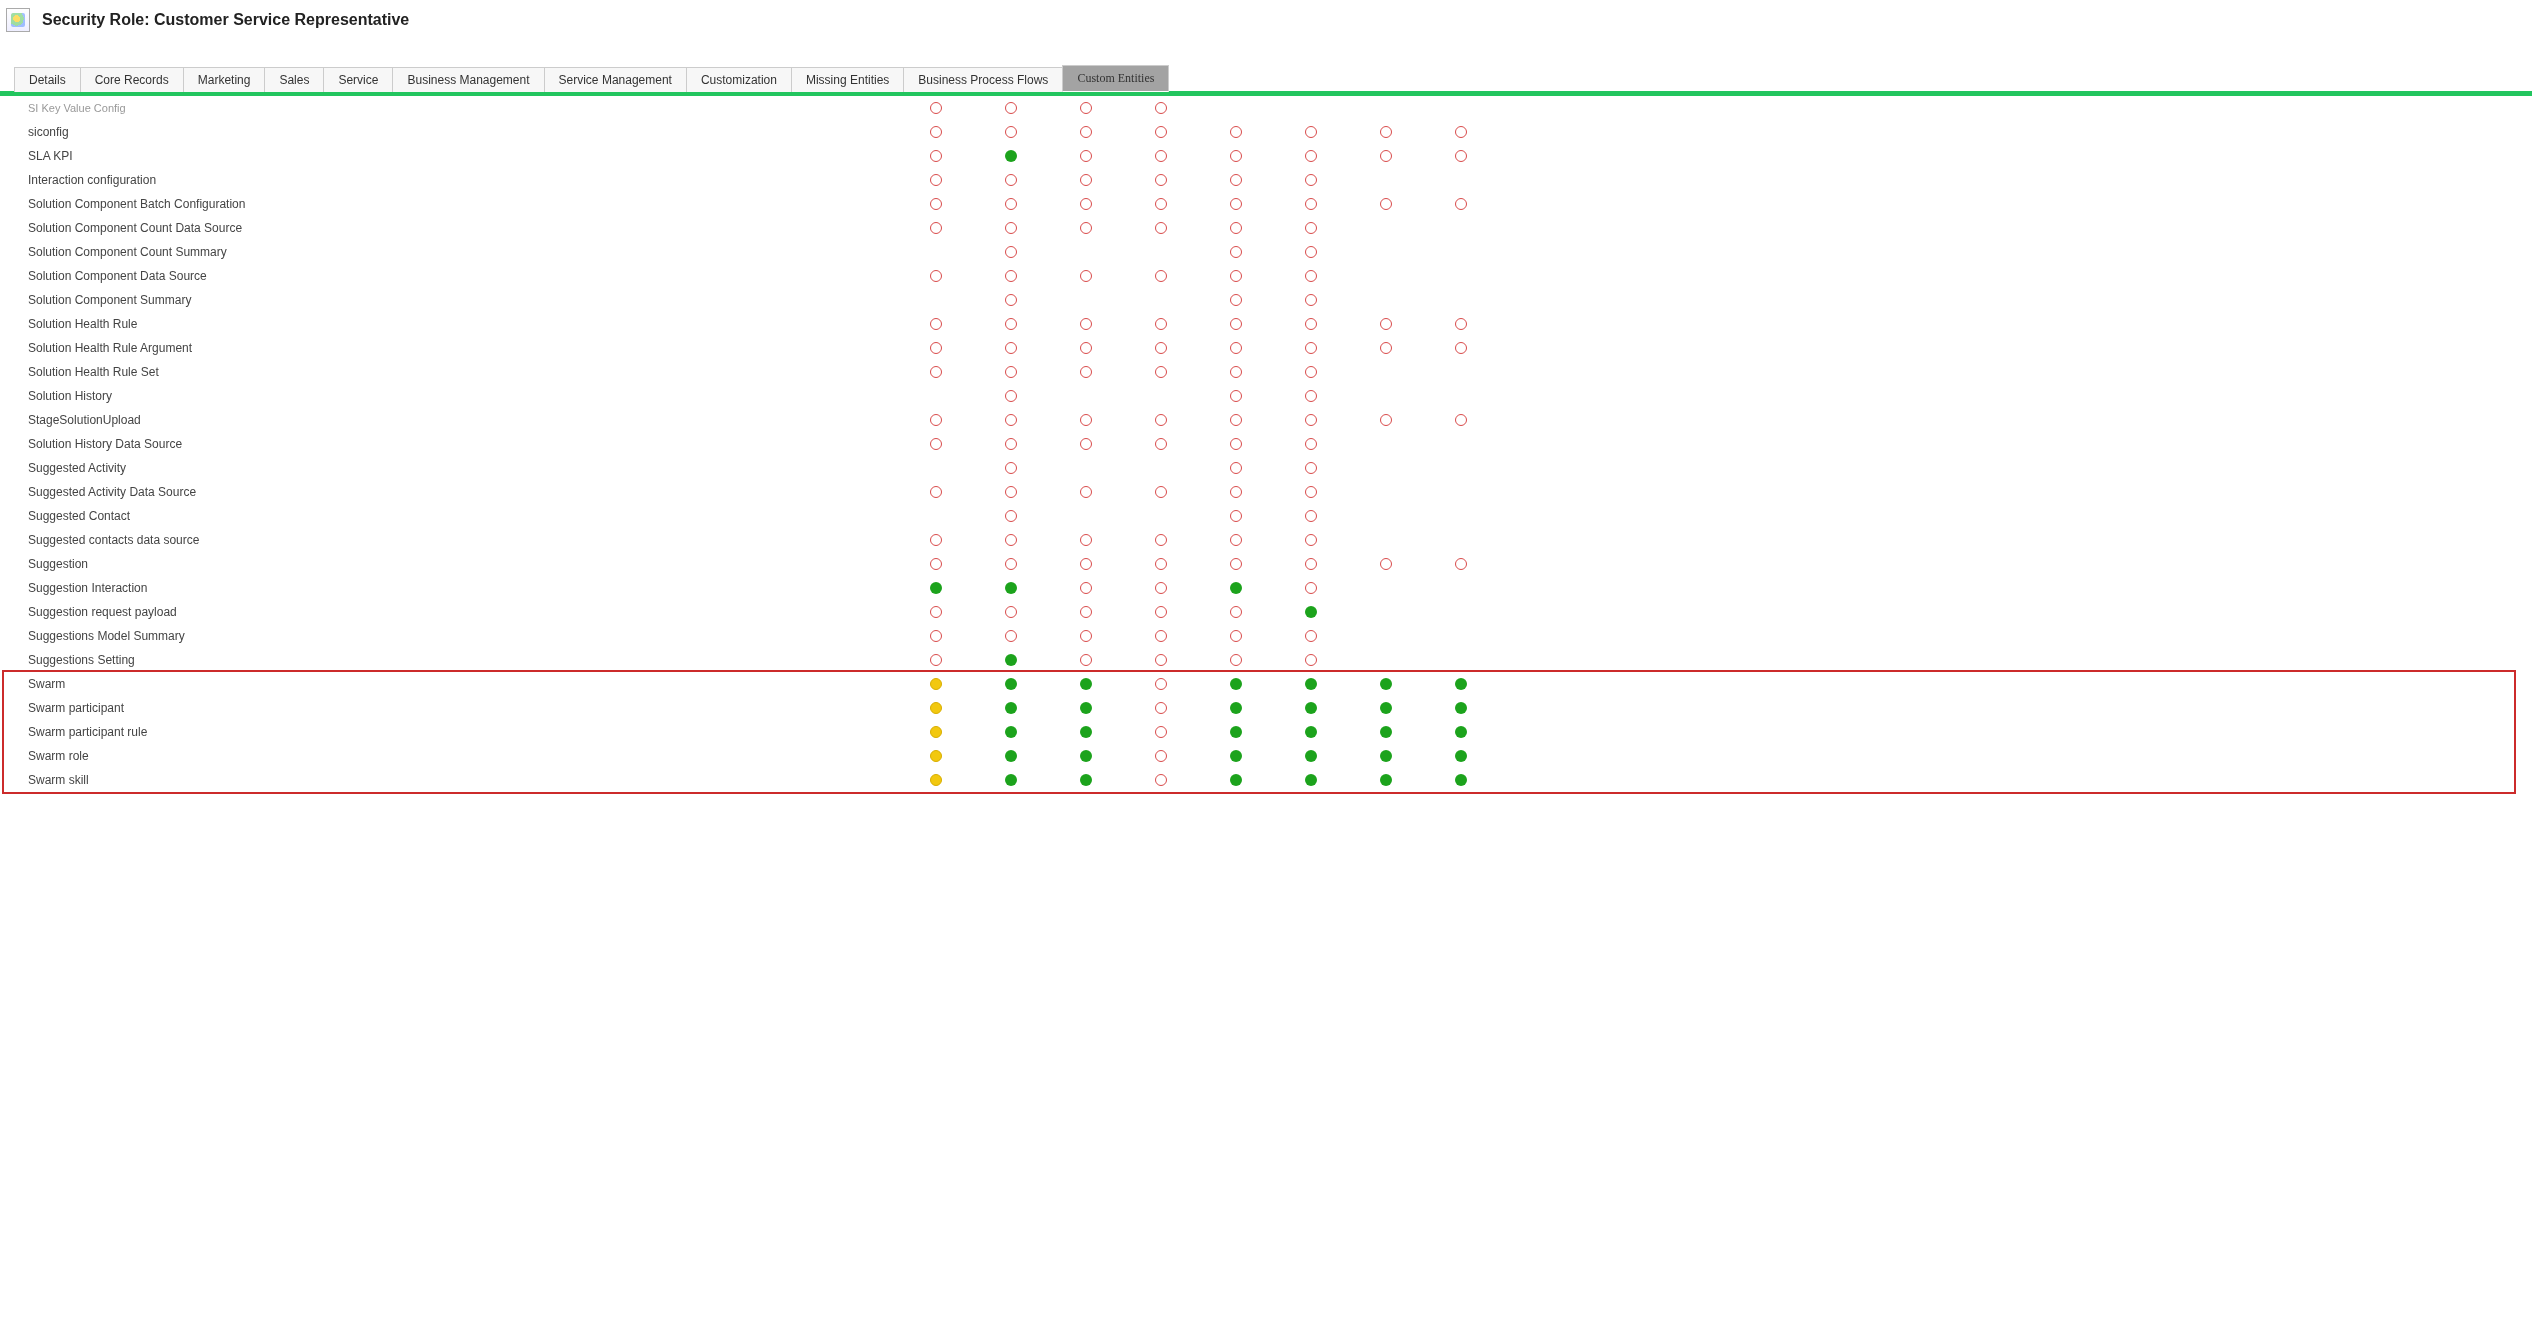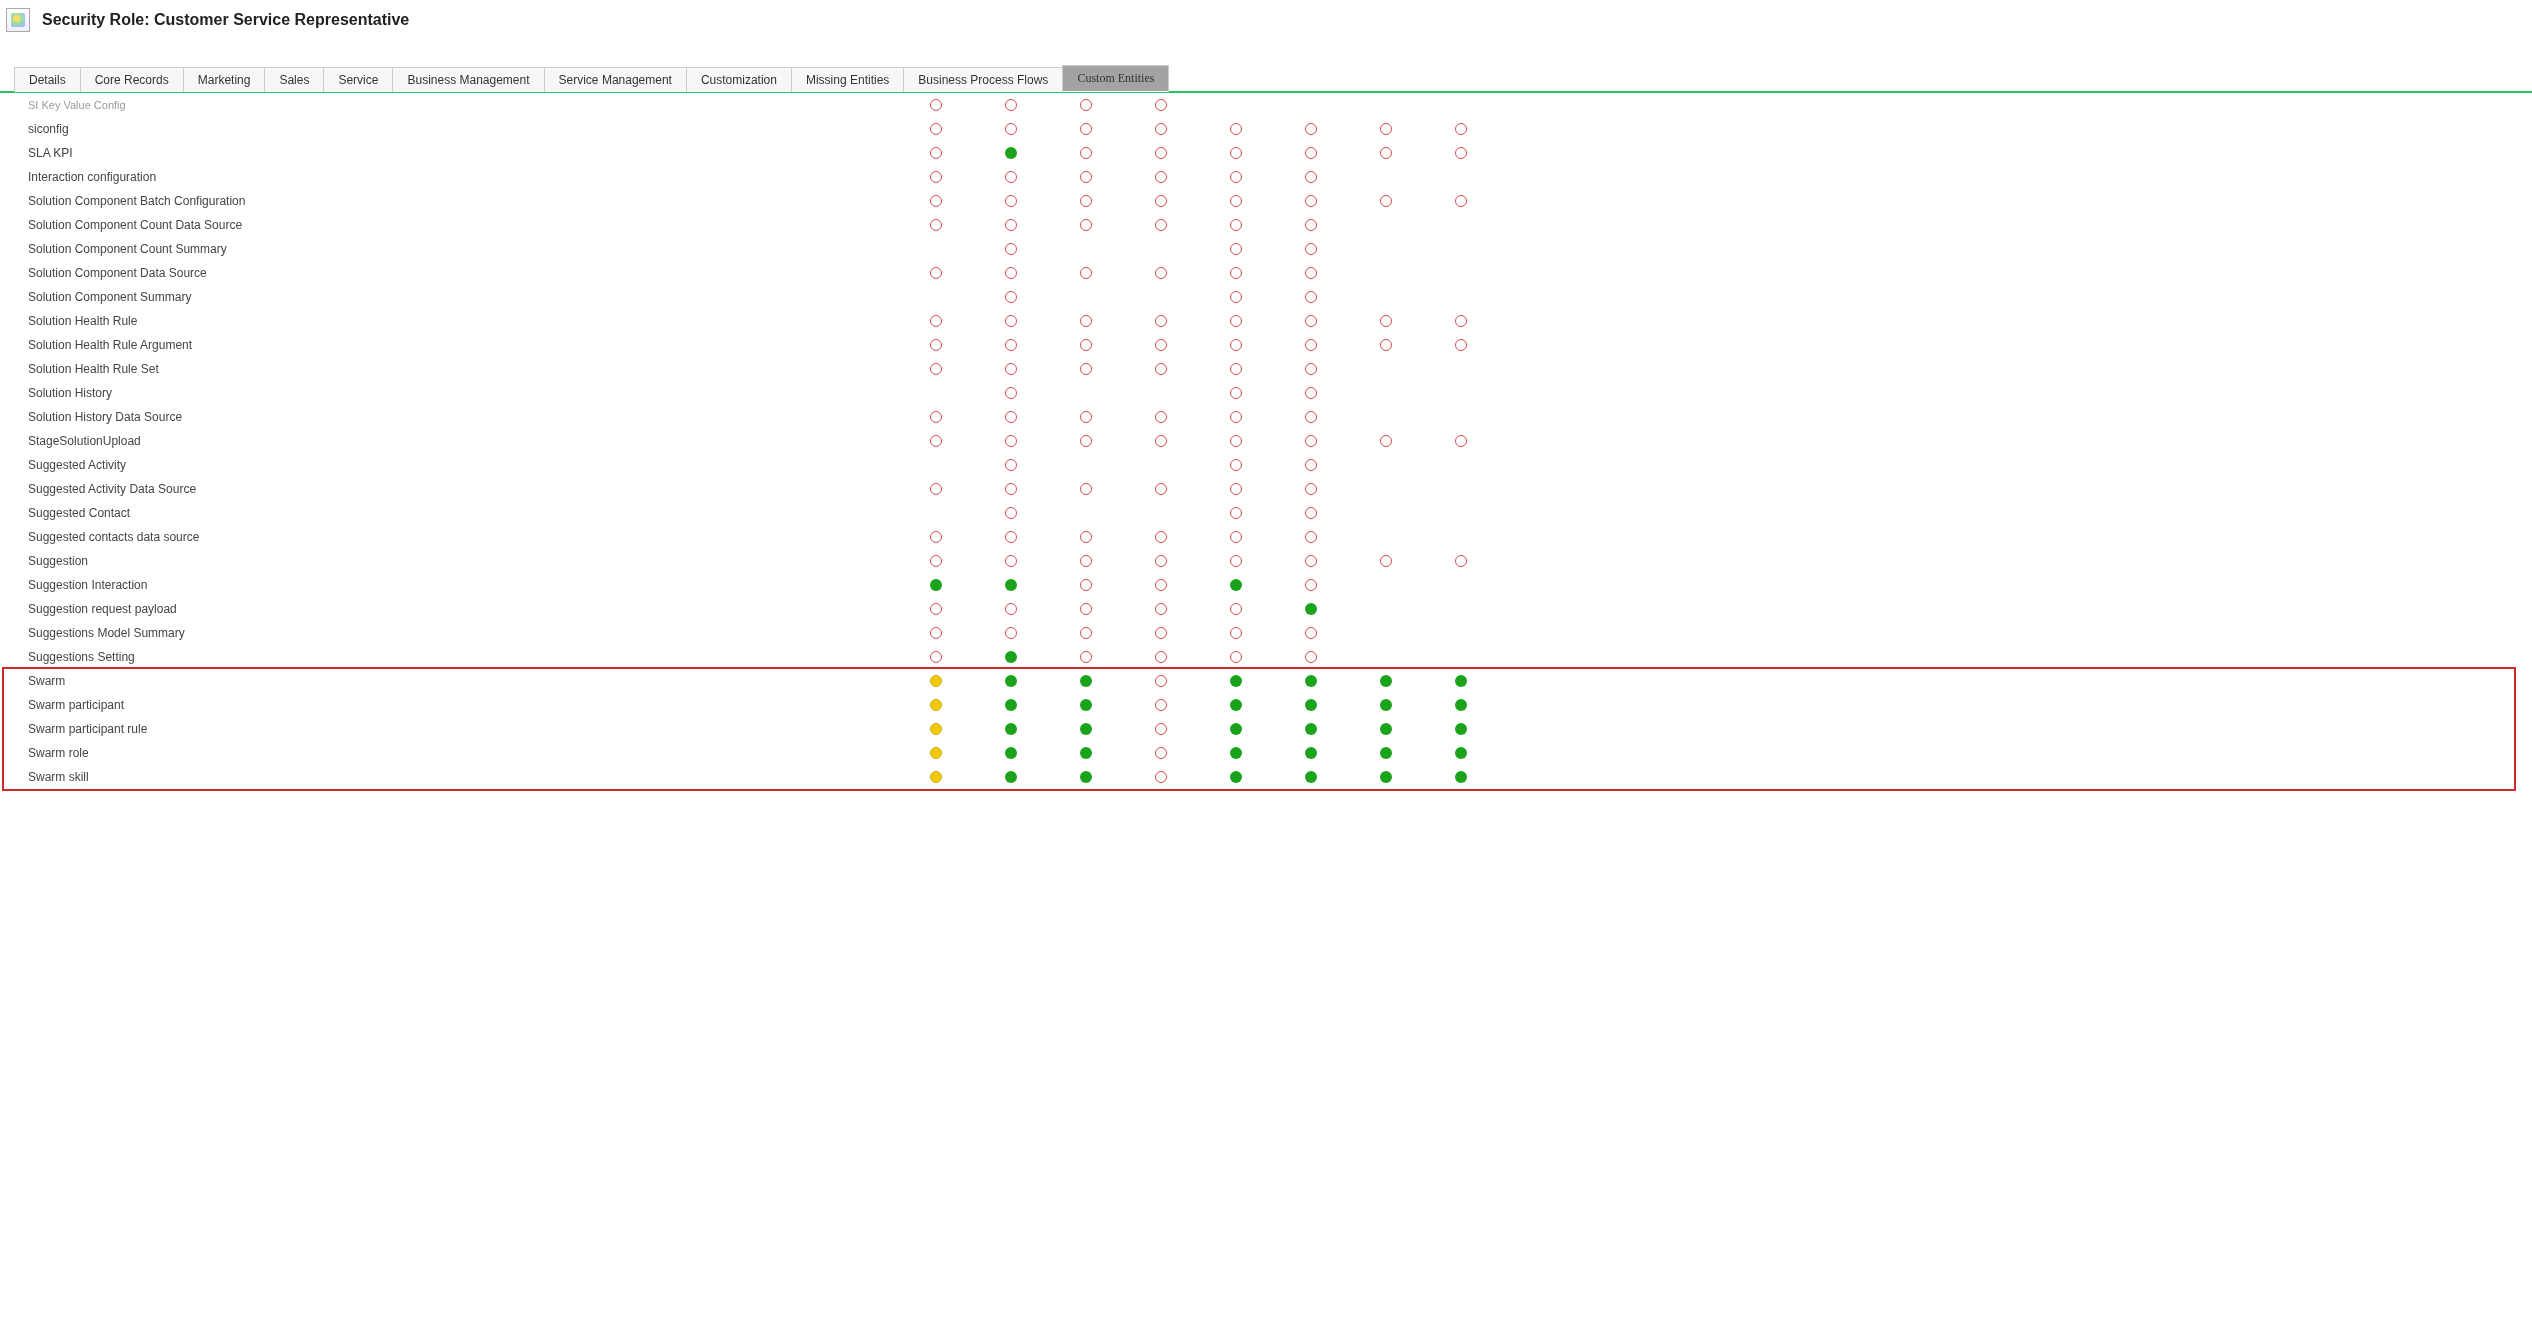--- a/index.html
+++ b/index.html
@@ -31,21 +31,21 @@
     border-radius: 2px;
     opacity: .6;
   }
   .header-title {
     font-size: 16px;
     font-weight: 700;
     color: #222;
   }
   .tab-strip {
     display: flex;
-    border-bottom: 2px solid #22c55e;
+    border-bottom: 5px solid #22c55e;
     margin-top: 24px;
     padding-left: 14px;
     align-items: flex-end;
   }
   .tab {
     border: 1px solid #ccc;
     border-bottom: none;
     background: #f7f7f7;
     padding: 5px 14px;
     font-size: 12px;
@@ -455,20 +455,49 @@
           <span class="circle c-empty"></span>
         </div>
         <div class="cell">
           <span class="circle c-empty"></span>
         </div>
         <div class="cell"></div>
         <div class="cell"></div>
       </div>
     </div>
     <div class="row">
+      <div class="label">StageSolutionUpload</div>
+      <div class="cells">
+        <div class="cell">
+          <span class="circle c-empty"></span>
+        </div>
+        <div class="cell">
+          <span class="circle c-empty"></span>
+        </div>
+        <div class="cell">
+          <span class="circle c-empty"></span>
+        </div>
+        <div class="cell">
+          <span class="circle c-empty"></span>
+        </div>
+        <div class="cell">
+          <span class="circle c-empty"></span>
+        </div>
+        <div class="cell">
+          <span class="circle c-empty"></span>
+        </div>
+        <div class="cell">
+          <span class="circle c-empty"></span>
+        </div>
+        <div class="cell">
+          <span class="circle c-empty"></span>
+        </div>
+      </div>
+    </div>
+    <div class="row">
       <div class="label">Solution History Data Source</div>
       <div class="cells">
         <div class="cell">
           <span class="circle c-empty"></span>
         </div>
         <div class="cell">
           <span class="circle c-empty"></span>
         </div>
         <div class="cell">
           <span class="circle c-empty"></span>
@@ -477,49 +506,20 @@
           <span class="circle c-empty"></span>
         </div>
         <div class="cell">
           <span class="circle c-empty"></span>
         </div>
         <div class="cell">
           <span class="circle c-empty"></span>
         </div>
         <div class="cell"></div>
         <div class="cell"></div>
-      </div>
-    </div>
-    <div class="row">
-      <div class="label">StageSolutionUpload</div>
-      <div class="cells">
-        <div class="cell">
-          <span class="circle c-empty"></span>
-        </div>
-        <div class="cell">
-          <span class="circle c-empty"></span>
-        </div>
-        <div class="cell">
-          <span class="circle c-empty"></span>
-        </div>
-        <div class="cell">
-          <span class="circle c-empty"></span>
-        </div>
-        <div class="cell">
-          <span class="circle c-empty"></span>
-        </div>
-        <div class="cell">
-          <span class="circle c-empty"></span>
-        </div>
-        <div class="cell">
-          <span class="circle c-empty"></span>
-        </div>
-        <div class="cell">
-          <span class="circle c-empty"></span>
-        </div>
       </div>
     </div>
     <div class="row">
       <div class="label">Suggested Activity</div>
       <div class="cells">
         <div class="cell"></div>
         <div class="cell">
           <span class="circle c-empty"></span>
         </div>
         <div class="cell"></div>

